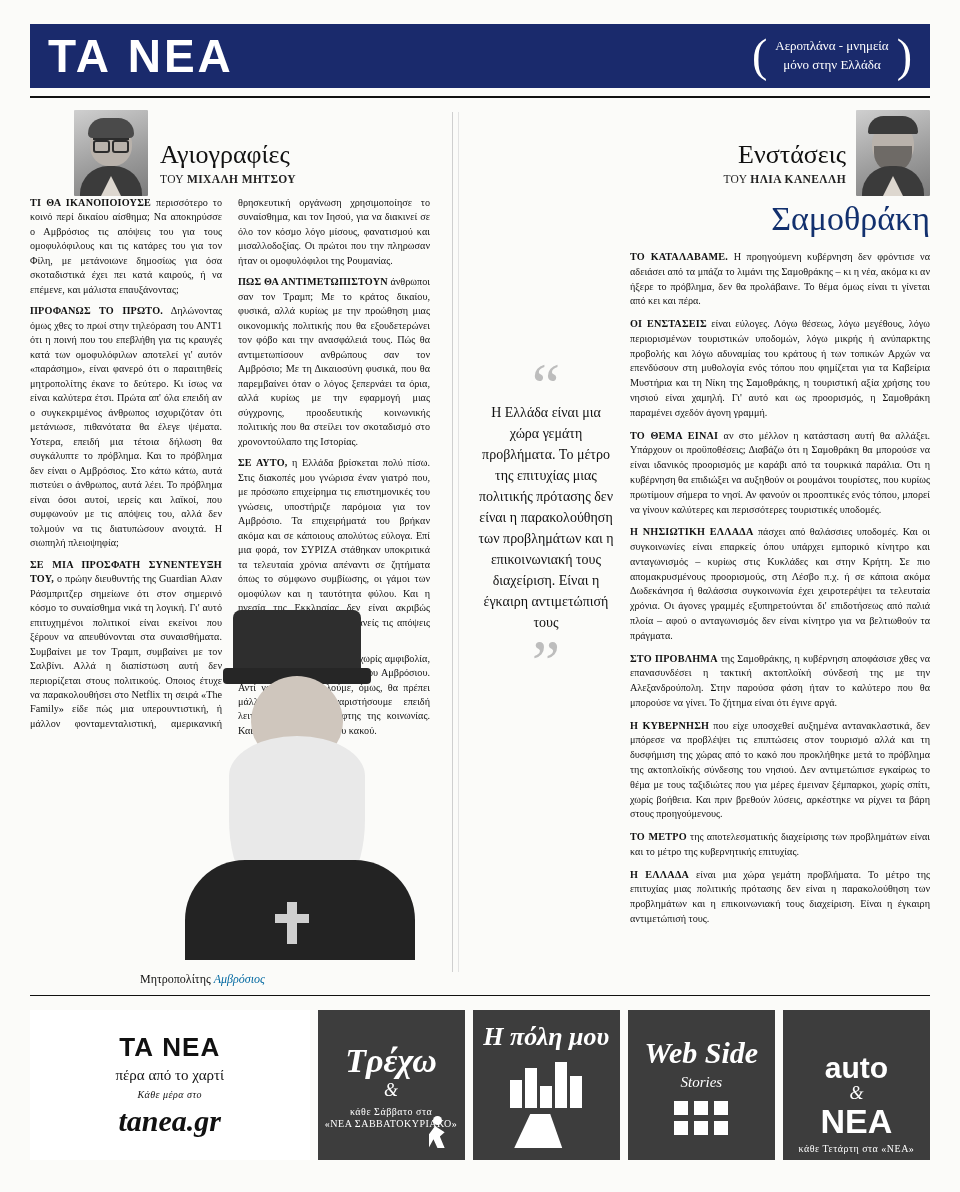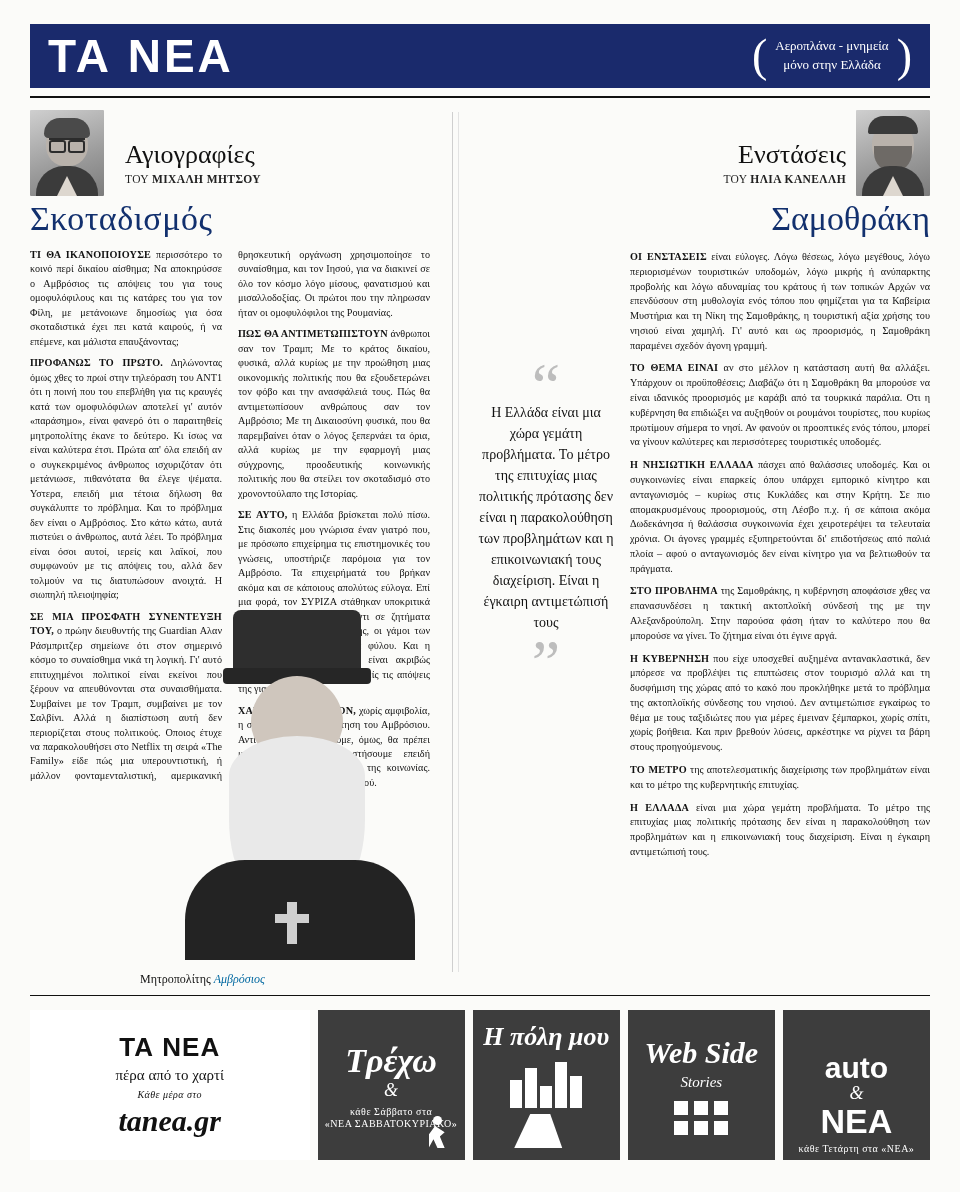--- a/index.html
+++ b/index.html
@@ -72,22 +72,23 @@
 
   
   .col-left {
     position: absolute;
     left: 30px; top: 110px;
     width: 400px;
   }
   .byline-block {
     display: flex;
     align-items: flex-start;
-    gap: 21px;
+    gap: 12px;
     height: 86px;
+    margin-left: 44px;
   }
   .portrait {
     width: 74px; height: 86px;
     background: linear-gradient(160deg,#cfcfcf 0%, #9a9a9a 60%, #7c7c7c 100%);
     position: relative;
     overflow: hidden;
     flex: 0 0 auto;
     border-radius: 1px;
   }
   .portrait .face {
@@ -427,21 +428,20 @@
       </div>
       <div class="byline-text">
         <div class="byline-name">Αγιογραφίες</div>
         <div class="byline-author">
           <span>ΤΟΥ</span>
           <b>ΜΙΧΑΛΗ ΜΗΤΣΟΥ</b>
         </div>
       </div>
     </div>
 
-    <div class="headline-left">Σκοταδισμός</div>
 
     <div class="body-col" id="left-body">
         <p><span class="lead">ΤΙ ΘΑ ΙΚΑΝΟΠΟΙΟΥΣΕ</span><span> περισσότερο το κοινό περί δικαίου αίσθημα; Να αποκηρύσσε ο Αμβρόσιος τις απόψεις του για τους ομοφυλόφιλους και τις κατάρες του για τον Φίλη, με μετάνοιωνε δημοσίως για όσα σκοταδιστικά έχει πει κατά καιρούς, ή να επέμενε, και μάλιστα επαυξάνοντας;</span></p>
         <p><span class="lead">ΠΡΟΦΑΝΩΣ ΤΟ ΠΡΩΤΟ.</span><span> Δηλώνοντας όμως χθες το πρωί στην τηλεόραση του ΑΝΤ1 ότι η ποινή που του επεβλήθη για τις κραυγές κατά των ομοφυλόφιλων αποτελεί γι' αυτόν «παράσημο», είναι φανερό ότι ο παραιτηθείς μητροπολίτης έκανε το δεύτερο. Κι ίσως να είναι καλύτερα έτσι. Πρώτα απ' όλα επειδή αν ο συγκεκριμένος άνθρωπος ισχυριζόταν ότι μετάνιωσε, πιθανότατα θα έλεγε ψέματα. Υστερα, επειδή μια τέτοια δήλωση θα συγκάλυπτε το πρόβλημα. Και το πρόβλημα δεν είναι ο Αμβρόσιος. Στο κάτω κάτω, αυτά πιστεύει ο άνθρωπος, αυτά λέει. Το πρόβλημα είναι όσοι αυτοί, ιερείς και λαϊκοί, που συμφωνούν με τις απόψεις του, αλλά δεν τολμούν να τις διατυπώσουν ανοιχτά. Η σιωπηλή πλειοψηφία;</span></p>
         <p><span class="lead">ΣΕ ΜΙΑ ΠΡΟΣΦΑΤΗ ΣΥΝΕΝΤΕΥΞΗ ΤΟΥ,</span><span> ο πρώην διευθυντής της Guardian Αλαν Ράσμπριτζερ σημείωνε ότι στον σημερινό κόσμο το συναίσθημα νικά τη λογική. Γι' αυτό επιτυχημένοι πολιτικοί είναι εκείνοι που ξέρουν να απευθύνονται στα συναισθήματα. Συμβαίνει με τον Τραμπ, συμβαίνει με τον Σαλβίνι. Αλλά η διαπίστωση αυτή δεν περιορίζεται στους πολιτικούς. Οποιος έτυχε να παρακολουθήσει στο Netflix τη σειρά «The Family» είδε πώς μια υπερουντιστική, ή μάλλον φονταμενταλιστική, αμερικανική θρησκευτική οργάνωση χρησιμοποίησε το συναίσθημα, και τον Ιησού, για να διακινεί σε όλο τον κόσμο λόγο μίσους, φανατισμού και μισαλλοδοξίας. Οι πρώτοι που την πληρωσαν ήταν οι ομοφυλόφιλοι της Ρουμανίας.</span></p>
         <p><span class="lead">ΠΩΣ ΘΑ ΑΝΤΙΜΕΤΩΠΙΣΤΟΥΝ</span><span> άνθρωποι σαν τον Τραμπ; Με το κράτος δικαίου, φυσικά, αλλά κυρίως με την προώθηση μιας οικονομικής πολιτικής που θα εξουδετερώνει τον φόβο και την ανασφάλειά τους. Πώς θα αντιμετωπίσουν ανθρώπους σαν τον Αμβρόσιο; Με τη Δικαιοσύνη φυσικά, που θα παρεμβαίνει όταν ο λόγος ξεπερνάει τα όρια, αλλά κυρίως με την εφαρμογή μιας σύγχρονης, προοδευτικής κοινωνικής πολιτικής που θα στείλει τον σκοταδισμό στο χρονοντούλαπο της Ιστορίας.</span></p>
         <p><span class="lead">ΣΕ ΑΥΤΟ,</span><span> η Ελλάδα βρίσκεται πολύ πίσω. Στις διακοπές μου γνώρισα έναν γιατρό που, με πρόσωπο επιχείρημα τις επιστημονικές του γνώσεις, υποστήριζε παρόμοια για τον Αμβρόσιο. Τα επιχειρήματά του βρήκαν ακόμα και σε κάποιους απολύτως εύλογα. Επί μια φορά, τον ΣΥΡΙΖΑ στάθηκαν υποκριτικά τα τελευταία χρόνια απέναντι σε ζητήματα όπως το σύμφωνο συμβίωσης, οι γάμοι των ομοφύλων και η ταυτότητα φύλου. Και η ηγεσία της Εκκλησίας δεν είναι ακριβώς προοδευτική: αρκεί να δει κανείς τις απόψεις της για τις αμβλώσεις.</span></p>
         <p><span class="lead">ΧΑΡΜΟΣΥΝΗ ΛΟΙΠΟΝ,</span><span> χωρίς αμφιβολία, η συναλλαγμάτων παραίτηση του Αμβρόσιου. Αντί να τον πυροβολούμε, όμως, θα πρέπει μάλλον να τον ευχαριστήσουμε επειδή λειτούργησε σαν καθρέφτης της κοινωνίας. Και μας έδειξε τη ρίζα του κακού.</span></p>
       </div>
   </div>
@@ -475,20 +475,21 @@
           <div class="hair"></div>
           <div class="beardr"></div>
         <div class="body"></div>
           <div class="shirt"></div>
       </div>
     </div>
 
     <div class="headline-right">Σαμοθράκη</div>
 
     <div class="right-body" id="right-body">
+        <p><span class="lead">ΤΟ ΚΑΤΑΛΑΒΑΜΕ.</span><span> Η προηγούμενη κυβέρνηση δεν φρόντισε να αδειάσει από τα μπάζα το λιμάνι της Σαμοθράκης – κι η νέα, ακόμα κι αν ήξερε το πρόβλημα, δεν θα προλάβαινε. Το θέμα όμως είναι τι γίνεται από κει και πέρα.</span></p>
         <p><span class="lead">ΟΙ ΕΝΣΤΑΣΕΙΣ</span><span> είναι εύλογες. Λόγω θέσεως, λόγω μεγέθους, λόγω περιορισμένων τουριστικών υποδομών, λόγω μικρής ή ανύπαρκτης προβολής και λόγω αδυναμίας του κράτους ή των τοπικών Αρχών να επενδύσουν στη μυθολογία ενός τόπου που φημίζεται για τα Καβείρια Μυστήρια και τη Νίκη της Σαμοθράκης, η τουριστική αξία χρήσης του νησιού είναι χαμηλή. Γι' αυτό και ως προορισμός, η Σαμοθράκη παραμένει σχεδόν άγονη γραμμή.</span></p>
         <p><span class="lead">ΤΟ ΘΕΜΑ ΕΙΝΑΙ</span><span> αν στο μέλλον η κατάσταση αυτή θα αλλάξει. Υπάρχουν οι προϋποθέσεις; Διαβάζω ότι η Σαμοθράκη θα μπορούσε να είναι ιδανικός προορισμός με καράβι από τα τουρκικά παράλια. Οτι η κυβέρνηση θα επιδιώξει να αυξηθούν οι ρουμάνοι τουρίστες, που κυρίως πρωτίμουν σήμερα το νησί. Αν φανούν οι προοπτικές ενός τόπου, μπορεί να γίνουν καλύτερες και περισσότερες τουριστικές υποδομές.</span></p>
         <p><span class="lead">Η ΝΗΣΙΩΤΙΚΗ ΕΛΛΑΔΑ</span><span> πάσχει από θαλάσσιες υποδομές. Και οι συγκοινωνίες είναι επαρκείς όπου υπάρχει εμπορικό κίνητρο και ανταγωνισμός – κυρίως στις Κυκλάδες και στην Κρήτη. Σε πιο απομακρυσμένους προορισμούς, στη Λέσβο π.χ. ή σε κάποια ακόμα Δωδεκάνησα ή θαλάσσια συγκοινωνία έχει χειροτερέψει τα τελευταία χρόνια. Οι άγονες γραμμές εξυπηρετούνται δι' επιδοτήσεως από παλιά πλοία – αφού ο ανταγωνισμός δεν είναι κίνητρο για να βελτιωθούν τα πράγματα.</span></p>
         <p><span class="lead">ΣΤΟ ΠΡΟΒΛΗΜΑ</span><span> της Σαμοθράκης, η κυβέρνηση αποφάσισε χθες να επανασυνδέσει η τακτική ακτοπλοϊκή σύνδεσή της με την Αλεξανδρούπολη. Στην παρούσα φάση ήταν το καλύτερο που θα μπορούσε να γίνει. Το ζήτημα είναι ότι έγινε αργά.</span></p>
         <p><span class="lead">Η ΚΥΒΕΡΝΗΣΗ</span><span> που είχε υποσχεθεί αυξημένα αντανακλαστικά, δεν μπόρεσε να προβλέψει τις επιπτώσεις στον τουρισμό αλλά και τη δυσφήμιση της χώρας από το κακό που προκλήθηκε μετά το πρόβλημα της ακτοπλοϊκής σύνδεσης του νησιού. Δεν αντιμετώπισε εγκαίρως το θέμα με τους ταξιδιώτες που για μέρες έμειναν ξέμπαρκοι, χωρίς σπίτι, χωρίς βοήθεια. Και πριν βρεθούν λύσεις, αρκέστηκε να ρίχνει τα βάρη στους προηγούμενους.</span></p>
         <p><span class="lead">ΤΟ ΜΕΤΡΟ</span><span> της αποτελεσματικής διαχείρισης των προβλημάτων είναι και το μέτρο της κυβερνητικής επιτυχίας.</span></p>
         <p><span class="lead">Η ΕΛΛΑΔΑ</span><span> είναι μια χώρα γεμάτη προβλήματα. Το μέτρο της επιτυχίας μιας πολιτικής πρότασης δεν είναι η παρακολούθηση των προβλημάτων και η επικοινωνιακή τους διαχείριση. Είναι η έγκαιρη αντιμετώπισή τους.</span></p>
       </div>
   </div>
 

